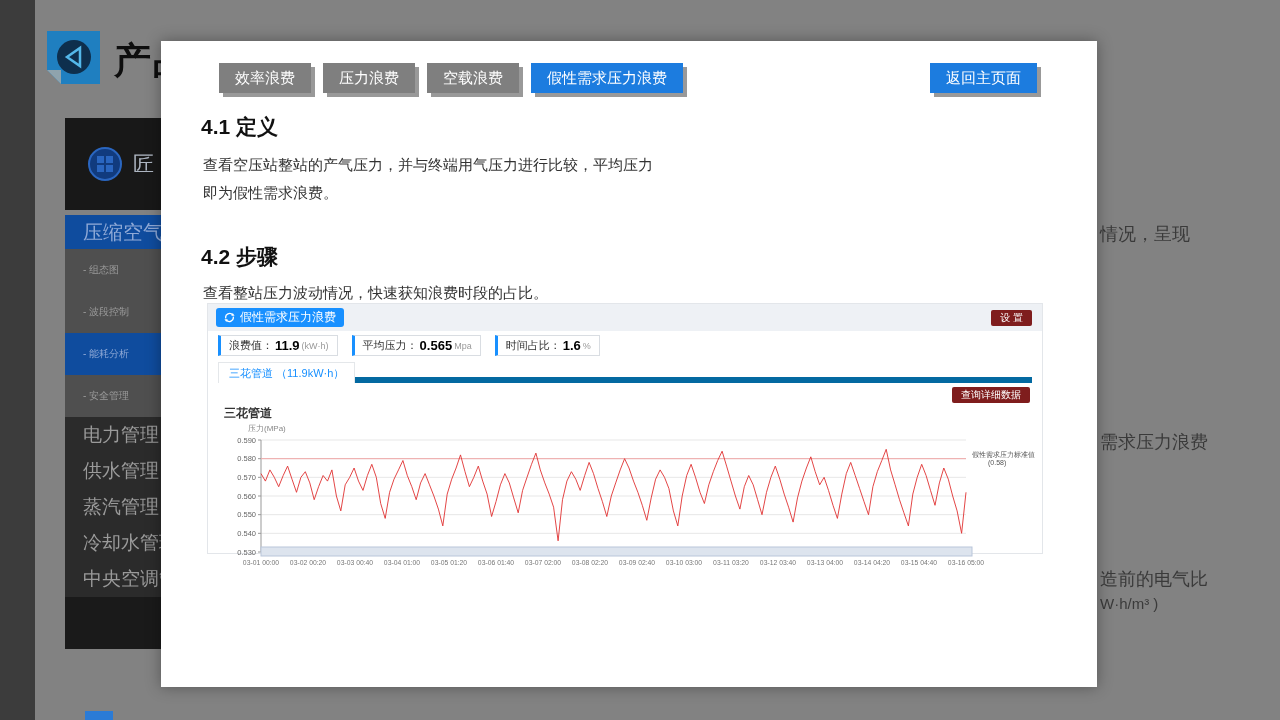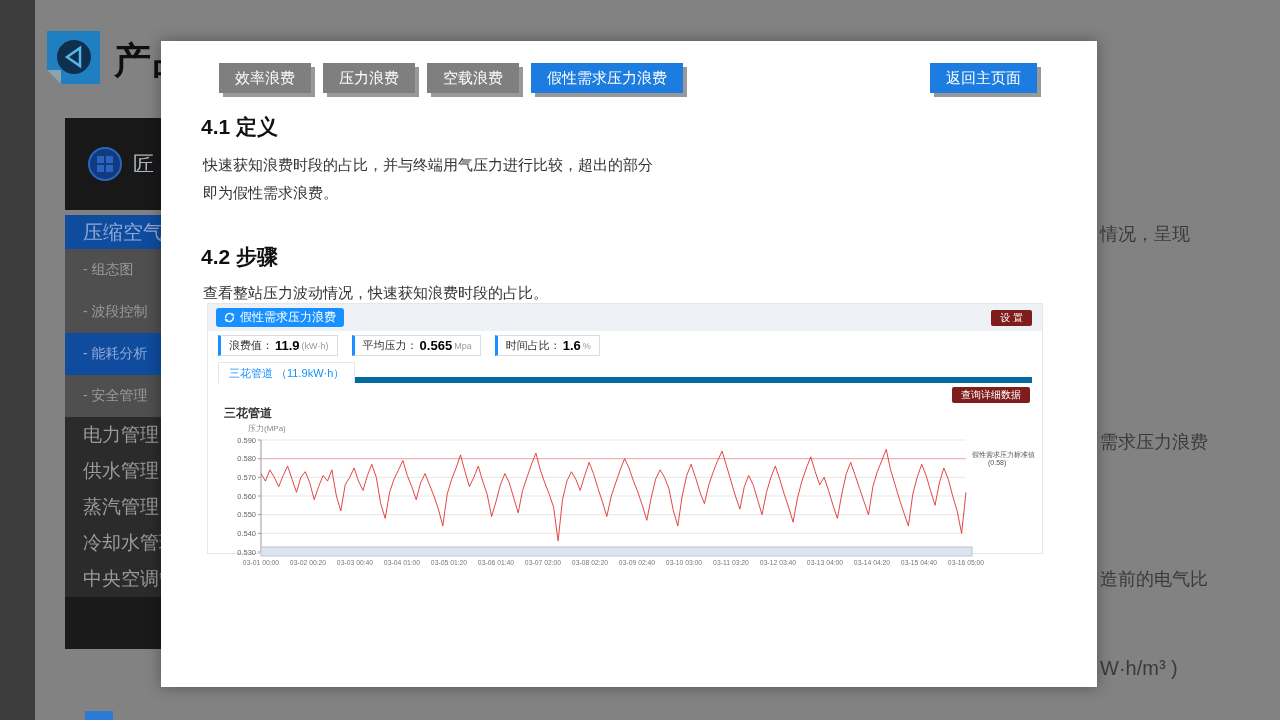--- a/index.html
+++ b/index.html
@@ -8,26 +8,26 @@
 
   
   .left-strip { position:absolute; left:0; top:0; width:35px; height:720px; background:#3c3c3c; }
   .app-icon { position:absolute; left:47px; top:31px; width:53px; height:53px; }
   .app-title { position:absolute; left:114px; top:36px; font-size:37px; font-weight:bold; color:#0e0e0e; letter-spacing:2px; white-space:nowrap; }
   .sidebar { position:absolute; left:65px; top:118px; width:96px; }
   .sb-logo { height:92px; background:#181818; display:flex; align-items:center; gap:10px; padding-left:22px; margin-bottom:5px; }
   .sb-logo .logo-txt { color:#aeb6c2; font-size:21px; }
   .sb-item { display:flex; align-items:center; padding-left:18px; color:#9a9a9a; white-space:nowrap; overflow:hidden; }
   .sb-item.group   { height:36px; background:#2b2b2b; font-size:19px; }
-  .sb-item.sub     { height:42px; background:#4f4f4f; font-size:14px; }
+  .sb-item.sub     { height:42px; background:#4f4f4f; font-size:10px; }
   .sb-item.active  { background:#0f4c9e; color:#8fa9d6; }
   .sb-item.top     { height:34px; background:#0f4c9e; color:#8fa9d6; font-size:20px; }
   .sb-filler { height:52px; background:#1a1a1a; }
   .frag { position:absolute; left:1100px; color:#3a3a3a; font-size:18px; white-space:nowrap; }
-  .f0{ top:222px; } .f1{ top:430px; } .f2{ top:567px; } .f3{ top:657px; font-size:20px; }
+  .f0{ top:222px; } .f1{ top:430px; } .f2{ top:567px; } .f3{ top:595px; font-size:15px; }
   .blue-chip { position:absolute; left:85px; top:711px; width:28px; height:9px; background:#2b7bd6; }
 
   
   .modal { position:absolute; left:161px; top:41px; width:936px; height:646px; background:#ffffff; box-shadow:0 0 14px rgba(0,0,0,0.35); }
   .tabbar { position:absolute; left:30px; top:22px; display:flex; gap:12px;padding-left:28px; }
   .tab { height:30px; padding:0 16px; display:flex; align-items:center; background:#7f7f7f; color:#fff; font-size:15px; box-shadow:4px 4px 0 rgba(0,0,0,0.40); cursor:pointer; white-space:nowrap; }
   .tab.active { background:#1c7cdf; }
   .return-btn { position:absolute; right:60px; top:22px; height:30px; padding:0 16px; display:flex; align-items:center; background:#1c7cdf; color:#fff; font-size:15px; box-shadow:4px 4px 0 rgba(0,0,0,0.40); cursor:pointer; }
   .h-def { position:absolute; left:40px; font-size:21px; font-weight:bold; color:#111; }
   .h1 { top:72px; } .h2 { top:202px; }
@@ -101,21 +101,21 @@
   <div class="tabbar">
     <div class="tab">效率浪费</div>
     <div class="tab">压力浪费</div>
     <div class="tab">空载浪费</div>
     <div class="tab active">假性需求压力浪费</div>
   </div>
   <div class="return-btn">返回主页面</div>
 
   <div class="h-def h1">4.1 定义</div>
   <div class="para p1">
-    <div>快速获知浪费时段的占比，并与终端用气压力进行比较，超出的部分</div>
+    <div>查看空压站整站的产气压力，并与终端用气压力进行比较，平均压力</div>
     <div>即为假性需求浪费。</div>
   </div>
 
   <div class="h-def h2">4.2 步骤</div>
   <div class="para p2">查看整站压力波动情况，快速获知浪费时段的占比。</div>
 
   <div class="dash">
     <div class="dash-head">
       <div class="badge">
         <svg width="11" height="11" viewBox="0 0 12 12">

